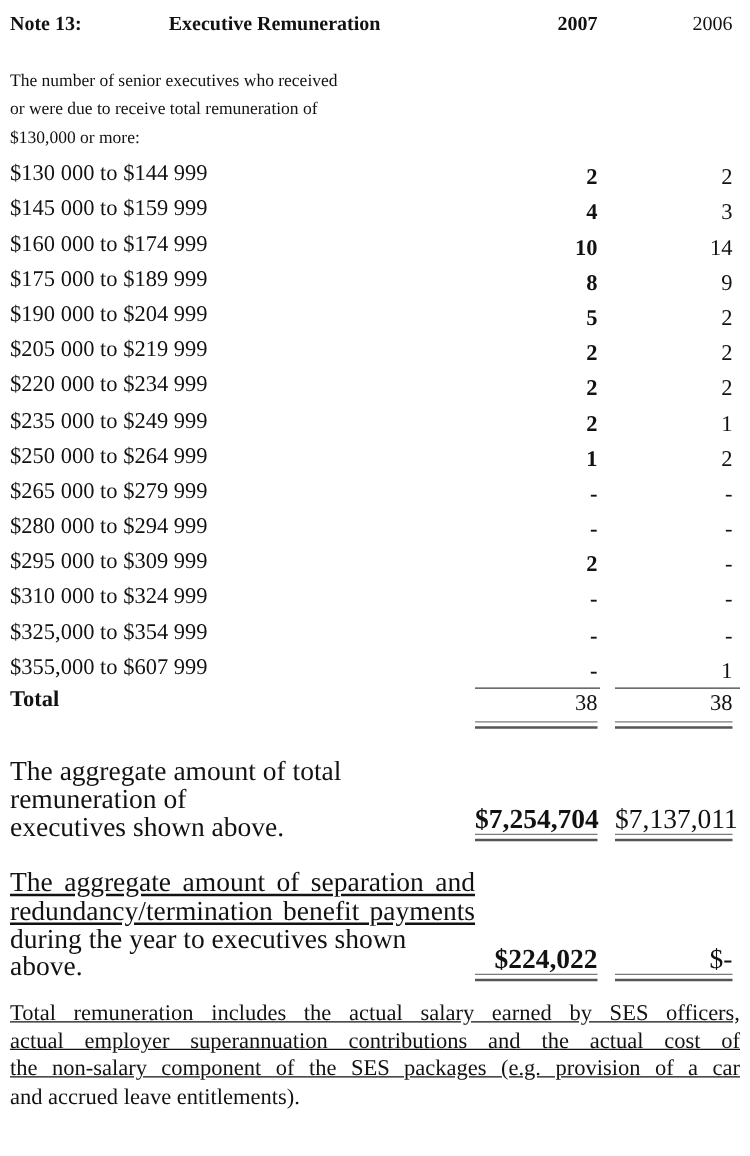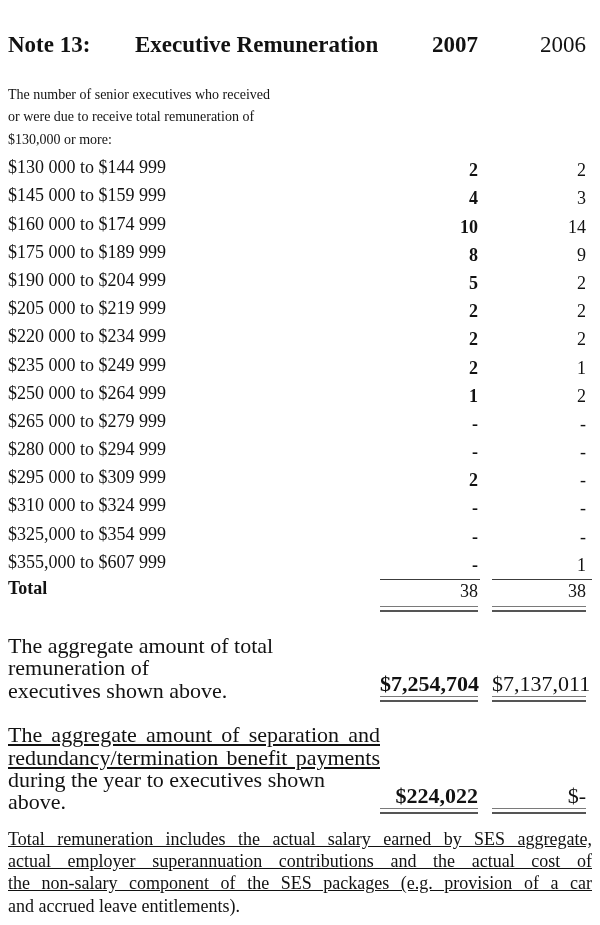--- a/index.html
+++ b/index.html
@@ -8,21 +8,21 @@
     font-family:"Liberation Serif","DejaVu Serif",serif;
     color:#121212; box-sizing:border-box; padding:11px 8px 0 8px; overflow:hidden;
   }
   .cols { display:flex; align-items:baseline; }
   .c-label { flex:1 1 auto; min-width:0; }
   .c-v1 { width:100px; flex:0 0 100px; text-align:right; padding-right:2px; box-sizing:border-box; }
   .c-gap { width:12px; flex:0 0 12px; }
   .c-v2 { width:100px; flex:0 0 100px; text-align:right; padding-right:6px; box-sizing:border-box; }
   .bold { font-weight:bold; }
 
-  .header { font-size:23px;margin-top:21px; }
+  .header { font-size:16px; }
   .header .c-label { font-weight:bold; }
   .note-label { display:inline-block; width:127px; }
   .header .c-v1 { font-weight:bold; }
 
   .intro { margin-top:26px; font-size:14px; line-height:22.4px; width:392px; }
 
   .bands { margin-top:2px; }
   .band { font-size:18px; height:28.2px; line-height:28.2px; }
   .band .c-v1, .band .c-v2, .total .c-v1, .total .c-v2 { transform:translateY(3px); }
   .u-single { border-bottom:1.5px solid #3c3c3c; }
@@ -201,20 +201,20 @@
       <div class="dbl"></div>
     </div>
     <div class="c-gap"></div>
     <div class="c-v2">
       <div class="aval">$-</div>
       <div class="dbl"></div>
     </div>
   </div>
 
   <div class="note-para note1">
-    <div class="jx">Total remuneration includes the actual salary earned by SES aggregate,</div>
+    <div class="jx">Total remuneration includes the actual salary earned by SES officers,</div>
     <div class="jx">actual employer superannuation contributions and the actual cost of</div>
     <div class="jx">the non-salary component of the SES packages (e.g. provision of a car</div>
     <div>and accrued leave entitlements).</div>
   </div>
 
 
 </div>
 
 </body></html>

